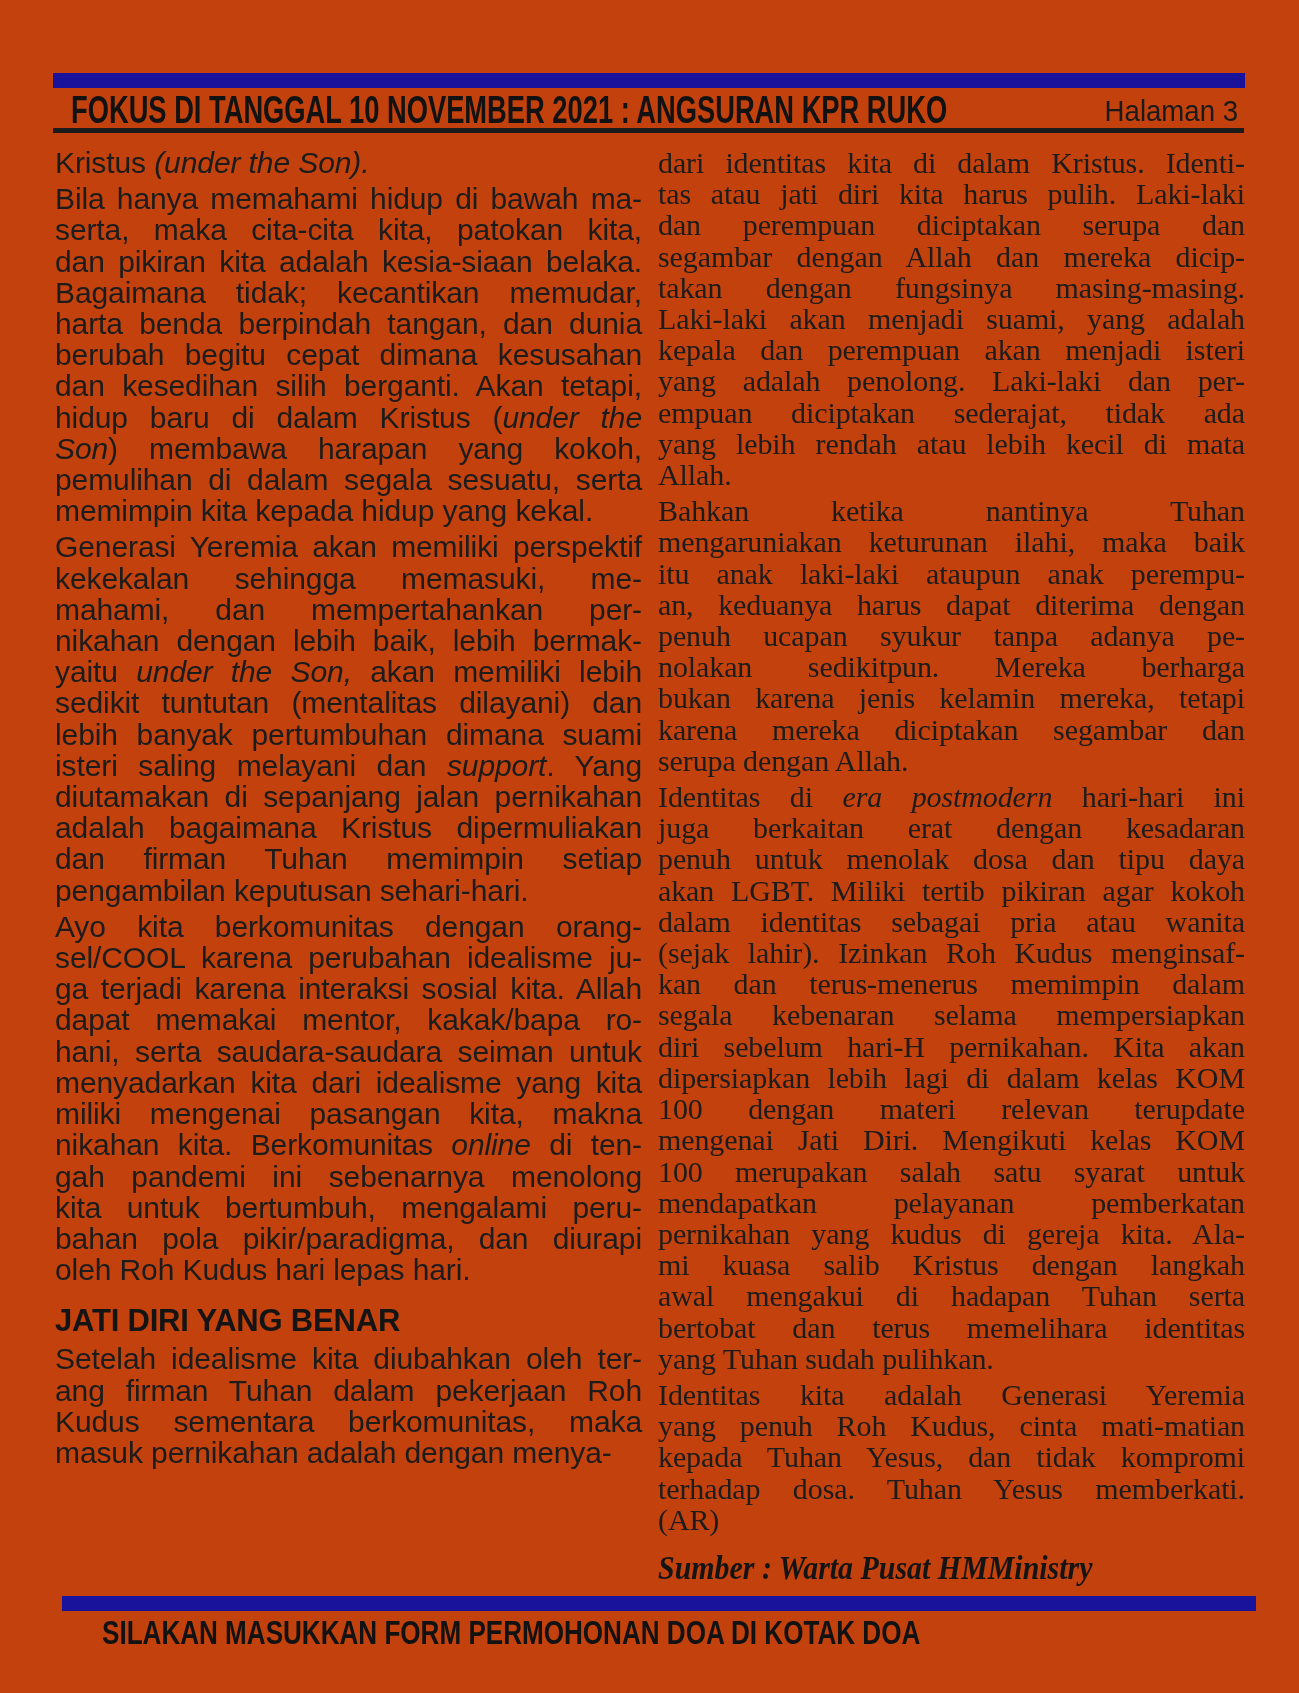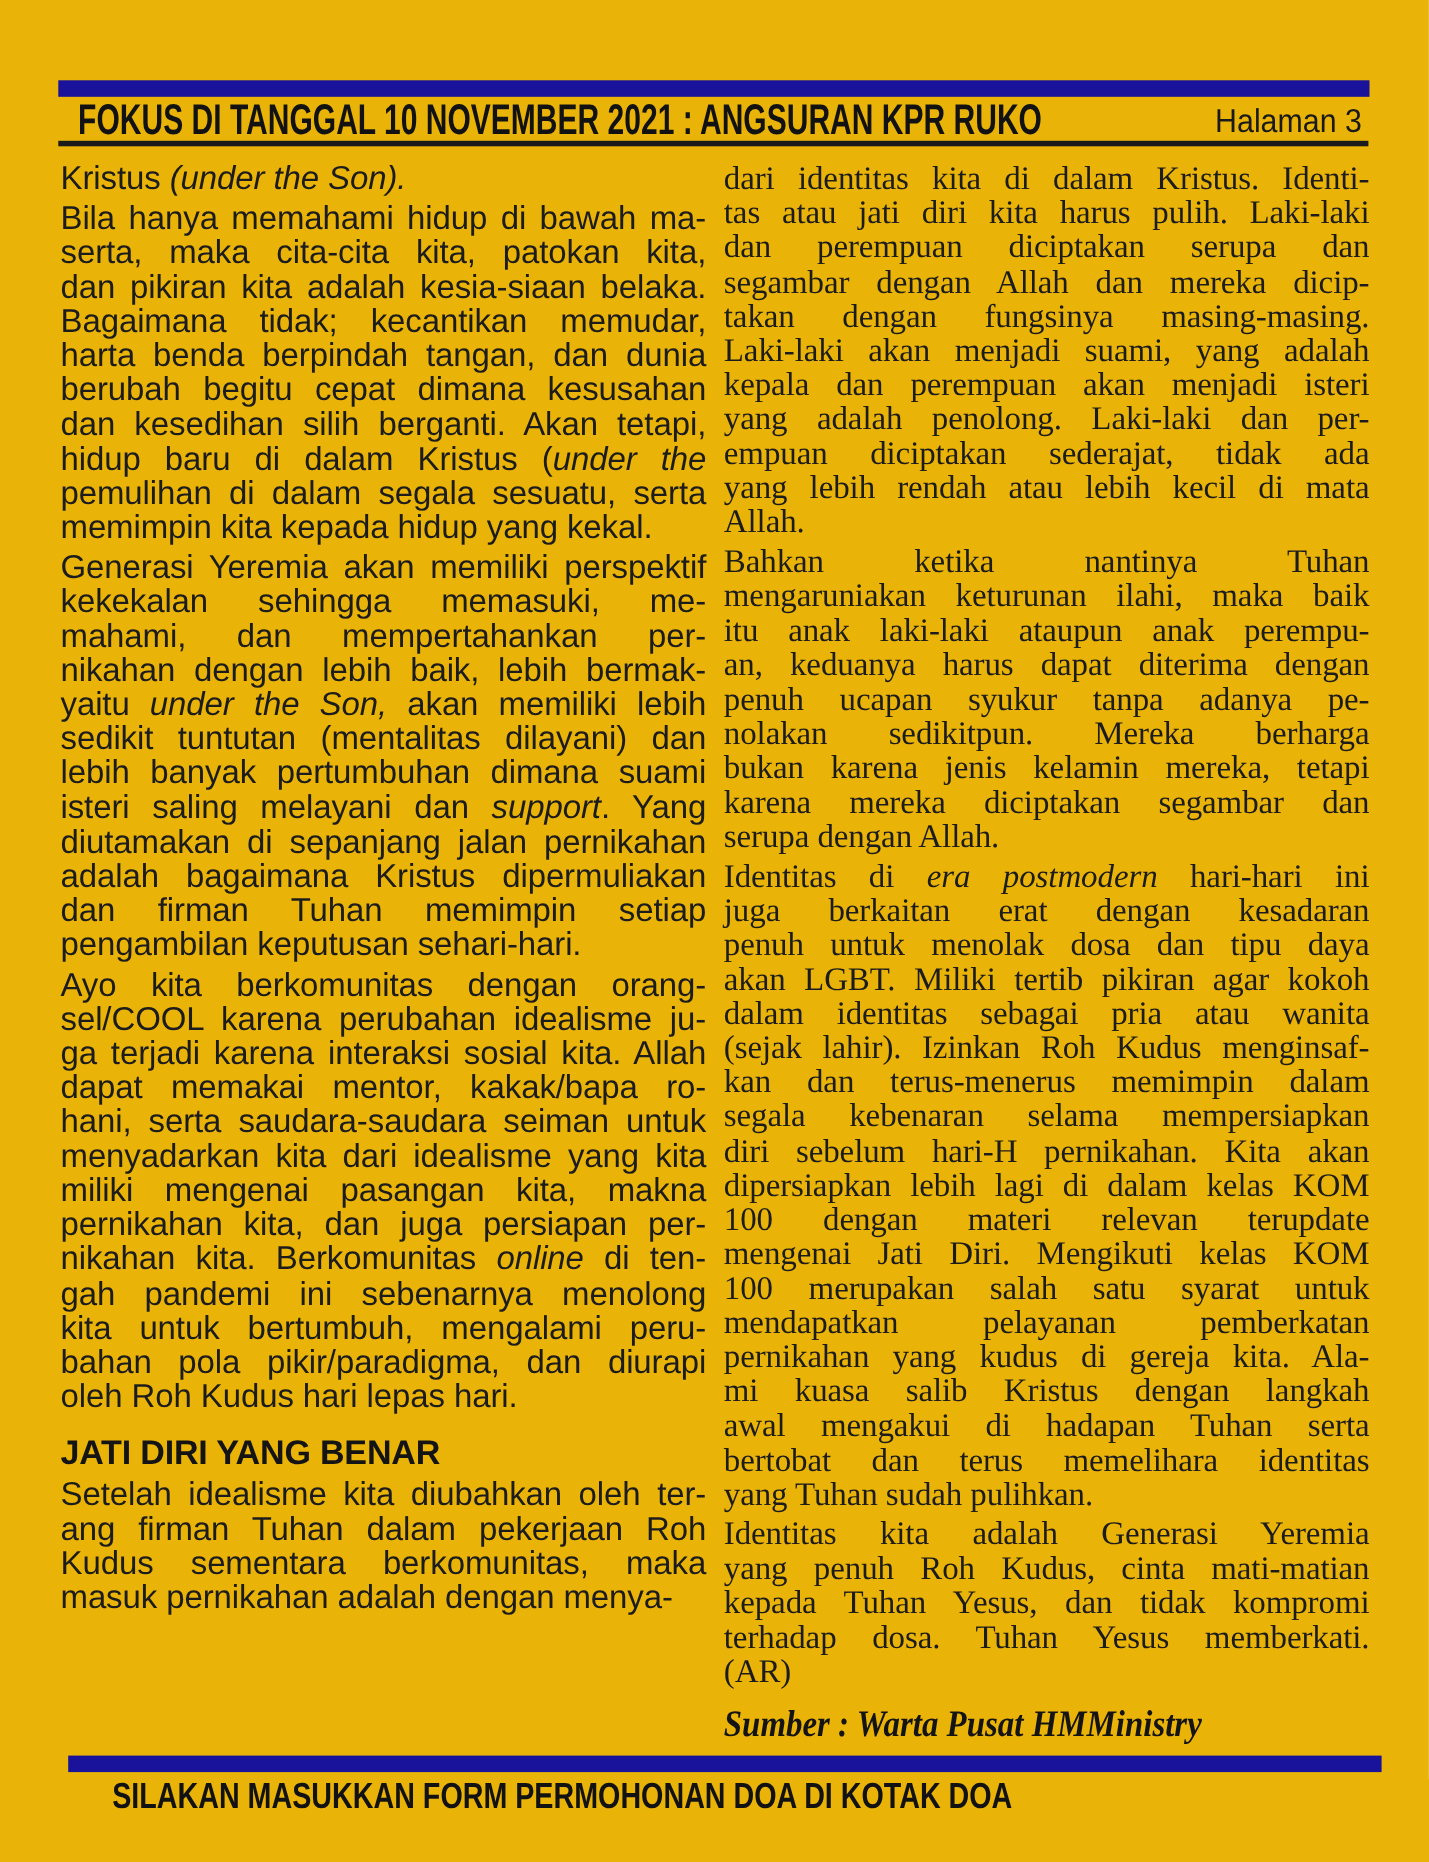--- a/index.html
+++ b/index.html
@@ -1,19 +1,19 @@
 <!DOCTYPE html>
 <html style="--accent: #18139a;"><head>
 <meta charset="utf-8">
 <style>
   html,body{margin:0;padding:0;background:#e8e8e8;}
   .page{
     position:relative;
     width:1299px;height:1693px;
-    background:#eab308;
+    background:#c2410c;
     font-family:"Liberation Sans",sans-serif;
     color:#1c1c1c;
     overflow:hidden;
   }
   .topbar{
     position:absolute;left:53px;top:73px;width:1192px;height:15px;
     background:var(--accent,#18139a);
   }
   .header-title{
     position:absolute;left:71px;top:90px;
@@ -90,20 +90,21 @@
       </div>
       <div class="block">
         <div class="ln j"><span>Bila hanya memahami hidup di bawah ma-</span></div>
         <div class="ln j"><span>serta, maka cita-cita kita, patokan kita,</span></div>
         <div class="ln j"><span>dan pikiran kita adalah kesia-siaan belaka.</span></div>
         <div class="ln j"><span>Bagaimana tidak; kecantikan memudar,</span></div>
         <div class="ln j"><span>harta benda berpindah tangan, dan dunia</span></div>
         <div class="ln j"><span>berubah begitu cepat dimana kesusahan</span></div>
         <div class="ln j"><span>dan kesedihan silih berganti. Akan tetapi,</span></div>
         <div class="ln j"><span>hidup baru di dalam Kristus (</span><span class="it">under the</span></div>
+        <div class="ln j"><span class="it">Son</span><span>) membawa harapan yang kokoh,</span></div>
         <div class="ln j"><span>pemulihan di dalam segala sesuatu, serta</span></div>
         <div class="ln"><span>memimpin kita kepada hidup yang kekal.</span></div>
       </div>
       <div class="block">
         <div class="ln j"><span>Generasi Yeremia akan memiliki perspektif</span></div>
         <div class="ln j"><span>kekekalan sehingga memasuki, me-</span></div>
         <div class="ln j"><span>mahami, dan mempertahankan per-</span></div>
         <div class="ln j"><span>nikahan dengan lebih baik, lebih bermak-</span></div>
         <div class="ln j"><span>yaitu </span><span class="it">under the Son,</span><span> akan memiliki lebih</span></div>
         <div class="ln j"><span>sedikit tuntutan (mentalitas dilayani) dan</span></div>
@@ -115,21 +116,20 @@
         <div class="ln"><span>pengambilan keputusan sehari-hari.</span></div>
       </div>
       <div class="block">
         <div class="ln j"><span>Ayo kita berkomunitas dengan orang-</span></div>
         <div class="ln j"><span>sel/COOL karena perubahan idealisme ju-</span></div>
         <div class="ln j"><span>ga terjadi karena interaksi sosial kita. Allah</span></div>
         <div class="ln j"><span>dapat memakai mentor, kakak/bapa ro-</span></div>
         <div class="ln j"><span>hani, serta saudara-saudara seiman untuk</span></div>
         <div class="ln j"><span>menyadarkan kita dari idealisme yang kita</span></div>
         <div class="ln j"><span>miliki mengenai pasangan kita, makna</span></div>
-        <div class="ln j"><span>pernikahan kita, dan juga persiapan per-</span></div>
         <div class="ln j"><span>nikahan kita. Berkomunitas </span><span class="it">online</span><span> di ten-</span></div>
         <div class="ln j"><span>gah pandemi ini sebenarnya menolong</span></div>
         <div class="ln j"><span>kita untuk bertumbuh, mengalami peru-</span></div>
         <div class="ln j"><span>bahan pola pikir/paradigma, dan diurapi</span></div>
         <div class="ln"><span>oleh Roh Kudus hari lepas hari.</span></div>
       </div>
       <div class="heading block">JATI DIRI YANG BENAR</div>
       <div class="block">
         <div class="ln j"><span>Setelah idealisme kita diubahkan oleh ter-</span></div>
         <div class="ln j"><span>ang firman Tuhan dalam pekerjaan Roh</span></div>

